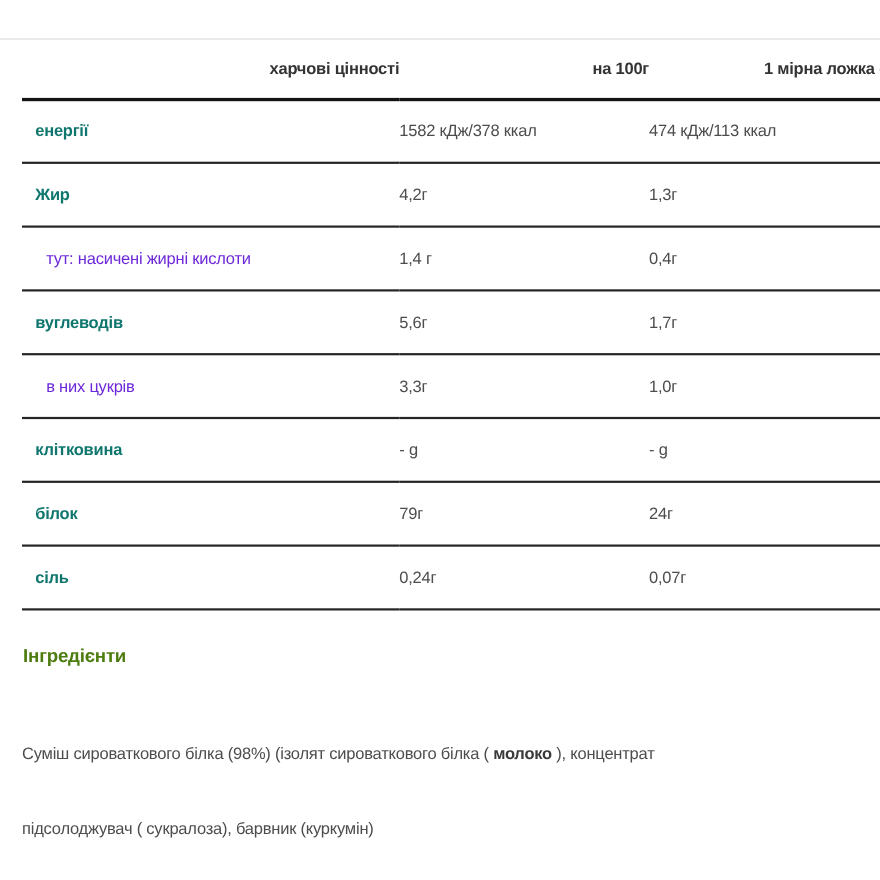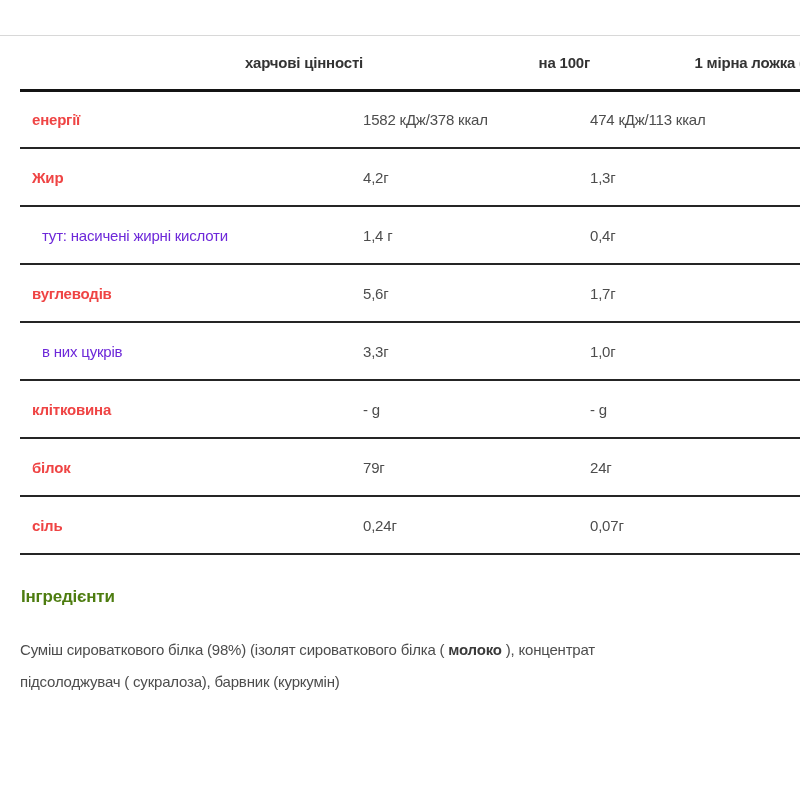--- a/index.html
+++ b/index.html
@@ -30,37 +30,37 @@
   table.nutrition col.c3 { width: 245px; }
 
   table.nutrition thead tr { height: 54px; }
   table.nutrition thead tr { border-bottom: 3px solid #141414; }
   table.nutrition thead th {
     text-align: right; font-weight: bold; color: #333333;
     vertical-align: middle;
   }
   table.nutrition tbody tr { height: 58px; border-bottom: 2px solid #252525; }
   table.nutrition td { vertical-align: middle; }
-  table.nutrition .cell-label { padding-left: 12px; color: #ef4444; }
+  table.nutrition .cell-label { padding-left: 12px; color: #0f766e; }
   table.nutrition .cell-label.bold { font-weight: bold; }
   table.nutrition .cell-label.indent { padding-left: 22px; color: #6d28d9; }
   table.nutrition th.h1 { padding-left: 12px; }
   table.nutrition .cell-val { color: #4d4d4d; margin-top: 44px; }
 
   .ingredients-heading {
     position: absolute; left: 21px; top: 587px;
     font-size: 17px; font-weight: bold; color: #4d7c0f;
   }
   .ingredients-paragraph {
     position: absolute; left: 20px; top: 634px;
     width: 775px;
     font-size: 15px; color: #4d4d4d;
   }
   .ingredients-paragraph .ing-line {
-    height: 32px; line-height: 32px; white-space: nowrap;
+    height: 32px; line-height: 32px; white-space: nowrap; margin-top: 36px;
   }
   .ingredients-paragraph .bold-seg { font-weight: bold; color: #3a3a3a; }
 </style>
 </head>
 <body>
 
 <div class="page">
 
   <div class="top-divider"></div>
 

